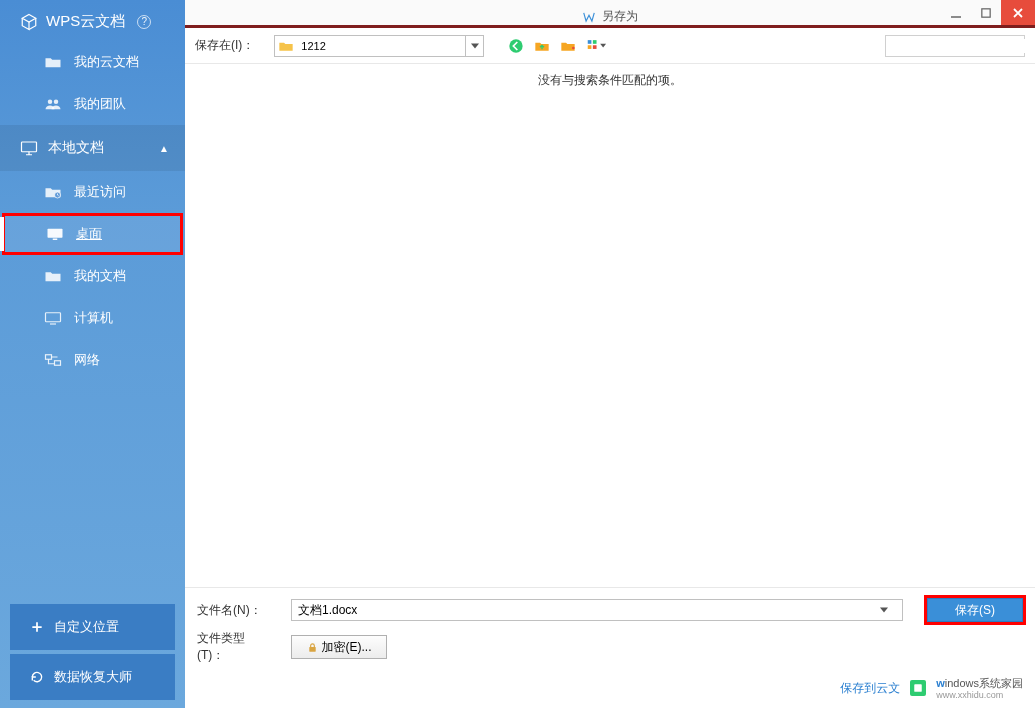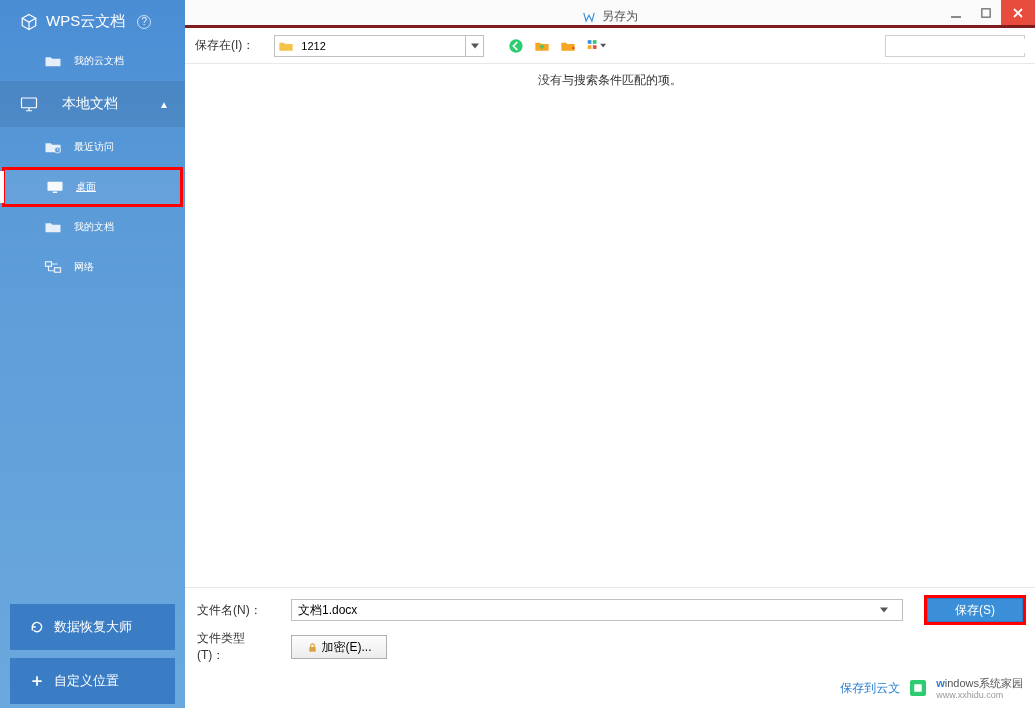--- a/index.html
+++ b/index.html
@@ -1,23 +1,23 @@
 <!DOCTYPE html>
 <html><head>
   <meta charset="utf-8">
   <style>
     * { margin: 0; padding: 0; box-sizing: border-box; }
     body { font-family: "Microsoft YaHei", sans-serif; font-size: 12px; width: 1035px; height: 708px; overflow: hidden; background: #fff; }
     .app { display: flex; width: 100%; height: 100%; }
     .sidebar { width: 185px; background: linear-gradient(180deg, #4a8dd4 0%, #5b9bd8 30%, #6ba8dd 100%); color: #fff; display: flex; flex-direction: column; }
     .sidebar-header { display: flex; align-items: center; padding: 12px 16px 10px 20px; font-size: 15px; gap: 8px; }
     .sidebar-header .help { width: 14px; height: 14px; border: 1px solid rgba(255,255,255,0.7); border-radius: 50%; display: inline-flex; align-items: center; justify-content: center; font-size: 10px; margin-left: 4px; color: rgba(255,255,255,0.9); }
-    .sidebar-item { display: flex; align-items: center; padding: 12px 16px 12px 44px; font-size: 10px; gap: 12px; cursor: pointer; position: relative; }
+    .sidebar-item { display: flex; align-items: center; padding: 12px 16px 12px 44px; font-size: 13px; gap: 12px; cursor: pointer; position: relative; }
     .sidebar-section-header { display: flex; align-items: center; justify-content: space-between; padding: 14px 16px 14px 20px; font-size: 14px; background: rgba(0,0,0,0.08); cursor: pointer; }
-    .sidebar-section-header .left { display: flex; align-items: center; gap: 24px; }
+    .sidebar-section-header .left { display: flex; align-items: center; gap: 10px; }
     .sidebar-item .icon, .sidebar-section-header .icon, .sidebar-header .icon { width: 18px; height: 16px; display: inline-flex; align-items: center; justify-content: center; flex-shrink: 0; }
     .sidebar-item.highlighted { outline: 3px solid #ff0000; outline-offset: -3px; background: rgba(255,255,255,0.08); margin: 0 2px; text-decoration: underline; }
     .sidebar-item.highlighted::before { content: ''; position: absolute; left: -2px; top: 4px; bottom: 4px; width: 4px; background: #fff; }
     .sidebar-bottom { margin-top: auto; }
     .sidebar-bottom-btn { display: flex; align-items: center; gap: 10px; padding: 14px 20px; background: #3a7dc4; cursor: pointer; font-size: 13px; margin: 4px 10px; }
     .sidebar-bottom-btn.recover { background: #3a7dc4; margin: 0 10px 8px 10px; }
     .main { flex: 1; display: flex; flex-direction: column; position: relative; }
     .titlebar { height: 28px; display: flex; align-items: flex-end; justify-content: center; position: relative; border-bottom: 3px solid #7f1d1d; background: #fafafa; }
     .titlebar .title-text { display: flex; align-items: center; gap: 6px; font-size: 12px; color: #555; }
     .titlebar .controls { position: absolute; right: 0; top: 0; display: flex; height: 100%; }
@@ -76,20 +76,31 @@
 
     <div class="sidebar-item">
       <span class="icon">
         <svg width="18" height="14" viewBox="0 0 24 18" fill="#fff" fill-opacity="0.85">
             <path d="M2 4 h7 l2 2 h11 v10 H2 Z"></path>
           </svg>
       </span>
       <span>我的云文档</span>
     </div>
 
+    <div class="sidebar-item">
+      <span class="icon">
+        <svg width="18" height="14" viewBox="0 0 24 18" fill="#fff" fill-opacity="0.85">
+            <circle cx="8" cy="6" r="3"></circle>
+            <circle cx="16" cy="6" r="3"></circle>
+            <path d="M2 16 c0-3 3-5 6-5 s6 2 6 5 Z"></path>
+            <path d="M10 16 c0-3 3-5 6-5 s6 2 6 5 Z"></path>
+          </svg>
+      </span>
+      <span>我的团队</span>
+    </div>
 
     <div class="sidebar-section-header">
       <span class="left">
         <span class="icon">
           <svg width="18" height="16" viewBox="0 0 24 20" fill="none" stroke="#fff" stroke-width="1.6">
               <rect x="2" y="2" width="20" height="13" rx="1"></rect>
               <path d="M8 19 h8 M12 15 v4"></path>
             </svg>
         </span>
         <span>本地文档</span>
@@ -120,49 +131,58 @@
 
     <div class="sidebar-item">
       <span class="icon">
         <svg width="18" height="14" viewBox="0 0 24 18" fill="#fff" fill-opacity="0.85">
             <path d="M2 4 h7 l2 2 h11 v10 H2 Z"></path>
           </svg>
       </span>
       <span>我的文档</span>
     </div>
 
+    <div class="sidebar-item">
+      <span class="icon">
+        <svg width="18" height="14" viewBox="0 0 24 18" fill="none" stroke="#fff" stroke-opacity="0.85" stroke-width="1.6">
+            <rect x="2" y="2" width="20" height="12" rx="1"></rect>
+            <path d="M8 17 h8"></path>
+          </svg>
+      </span>
+      <span>计算机</span>
+    </div>
 
     <div class="sidebar-item">
       <span class="icon">
         <svg width="18" height="14" viewBox="0 0 24 18" fill="none" stroke="#fff" stroke-opacity="0.85" stroke-width="1.6">
             <rect x="2" y="2" width="8" height="6"></rect>
             <rect x="14" y="10" width="8" height="6"></rect>
             <path d="M10 5 h8 M6 8 v6 h8"></path>
           </svg>
       </span>
       <span>网络</span>
     </div>
 
     <div class="sidebar-bottom">
+      <div class="sidebar-bottom-btn">
+        <span class="icon">
+          <svg width="14" height="14" viewBox="0 0 24 24" stroke="#fff" stroke-width="3">
+              <path d="M12 4 v16 M4 12 h16"></path>
+            </svg>
+        </span>
+        <span>自定义位置</span>
+      </div>
       <div class="sidebar-bottom-btn recover">
         <span class="icon">
           <svg width="14" height="14" viewBox="0 0 24 24" fill="none" stroke="#fff" stroke-width="2.4">
               <path d="M4 12 a8 8 0 1 1 2.3 5.7"></path>
               <path d="M4 18 v-6 h6"></path>
             </svg>
         </span>
         <span>数据恢复大师</span>
-      </div>
-      <div class="sidebar-bottom-btn">
-        <span class="icon">
-          <svg width="14" height="14" viewBox="0 0 24 24" stroke="#fff" stroke-width="3">
-              <path d="M12 4 v16 M4 12 h16"></path>
-            </svg>
-        </span>
-        <span>自定义位置</span>
       </div>
     </div>
   </div>
 
   <div class="main">
     <div class="titlebar">
       <div class="title-text">
         <span>
           <svg width="14" height="14" viewBox="0 0 24 24" fill="none" stroke="#3a8fd8" stroke-width="2">
               <path d="M3 5 l4 14 l5-10 l5 10 l4-14"></path>

